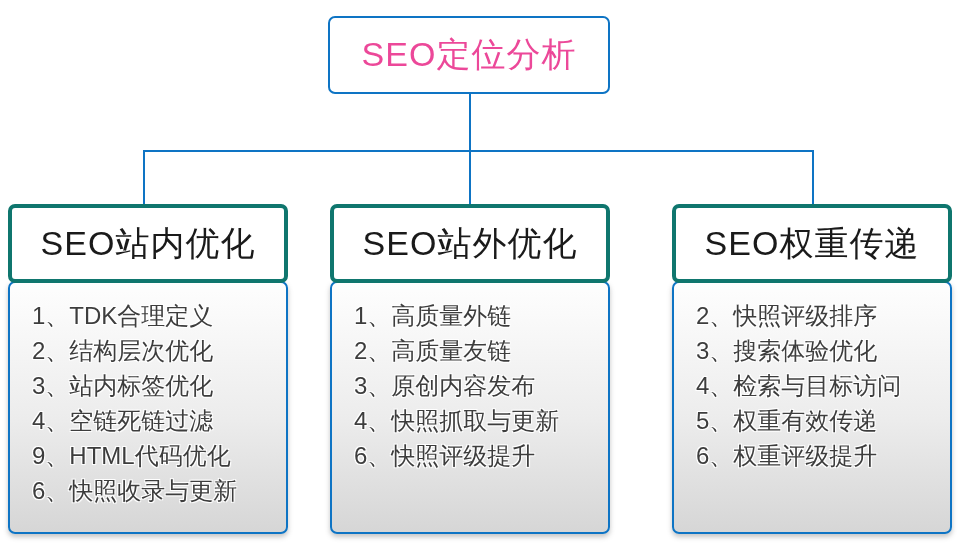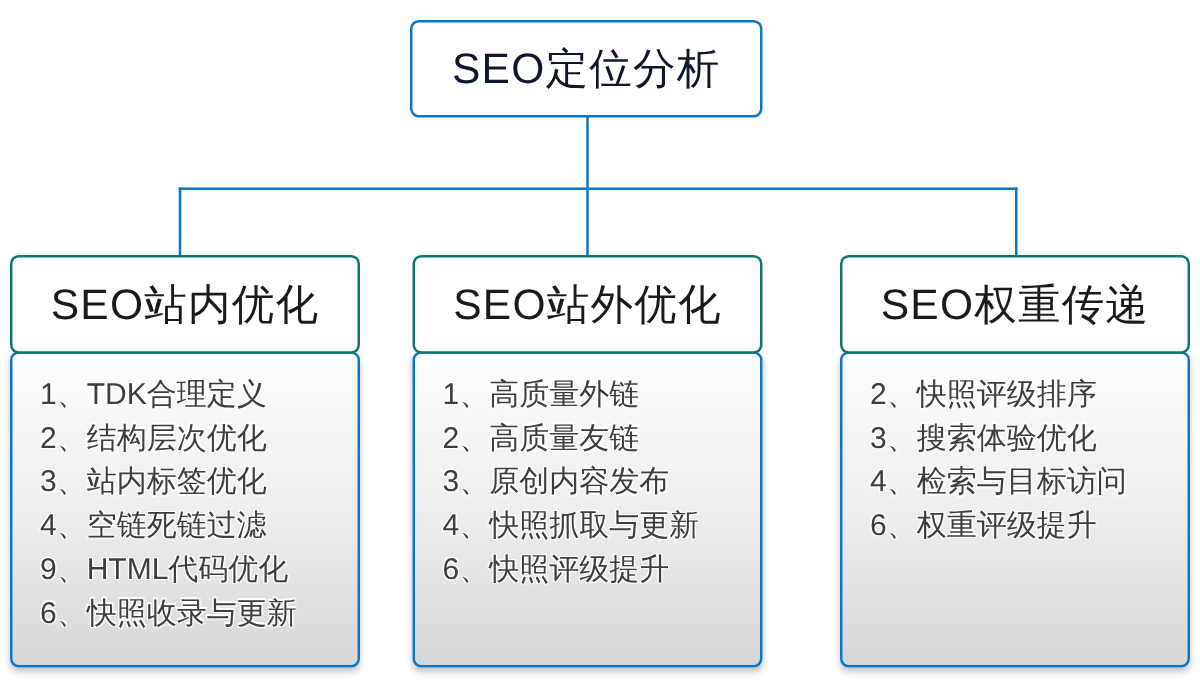--- a/index.html
+++ b/index.html
@@ -23,21 +23,21 @@
     width: 282px;
     height: 78px;
     box-sizing: border-box;
     background: #ffffff;
     border: 2px solid #0e74c4;
     border-radius: 7px;
     display: flex;
     align-items: center;
     justify-content: center;
     font-size: 34px;
-    color: #0f172a;
+    color: #ec4899;
     letter-spacing: 1px;
   }
   
   .line {
     position: absolute;
     background: #0e74c4;
   }
   .line-root-drop   { left: 469px; top: 93px;  width: 2px;  height: 112px; }
   .line-horizontal  { left: 143px; top: 150px; width: 671px; height: 2px; }
   .line-left-drop   { left: 143px; top: 150px; width: 2px;  height: 55px; }
@@ -49,21 +49,21 @@
     width: 280px;
   }
   .column.c0 { left: 8px; }
   .column.c1 { left: 330px; }
   .column.c2 { left: 672px; border-radius: 26px; }
   .col-header {
     box-sizing: border-box;
     width: 100%;
     height: 79px;
     background: #ffffff;
-    border: 2px solid #0f766e;
+    border: 4px solid #0f766e;
     border-radius: 7px;
     display: flex;
     align-items: center;
     justify-content: center;
     font-size: 34px;
     color: #1a1a1a;
     letter-spacing: 1px;
     position: relative;
     z-index: 2;
   }
@@ -134,17 +134,18 @@
   </div>
 
   <div class="column c2">
     <div class="col-header">
       <span>SEO权重传递</span>
     </div>
     <div class="col-list">
       <div class="list-item">2、快照评级排序</div>
       <div class="list-item">3、搜索体验优化</div>
       <div class="list-item">4、检索与目标访问</div>
+      <div class="list-item">5、权重有效传递</div>
       <div class="list-item">6、权重评级提升</div>
     </div>
   </div>
 
 </div>
 
 </body></html>

